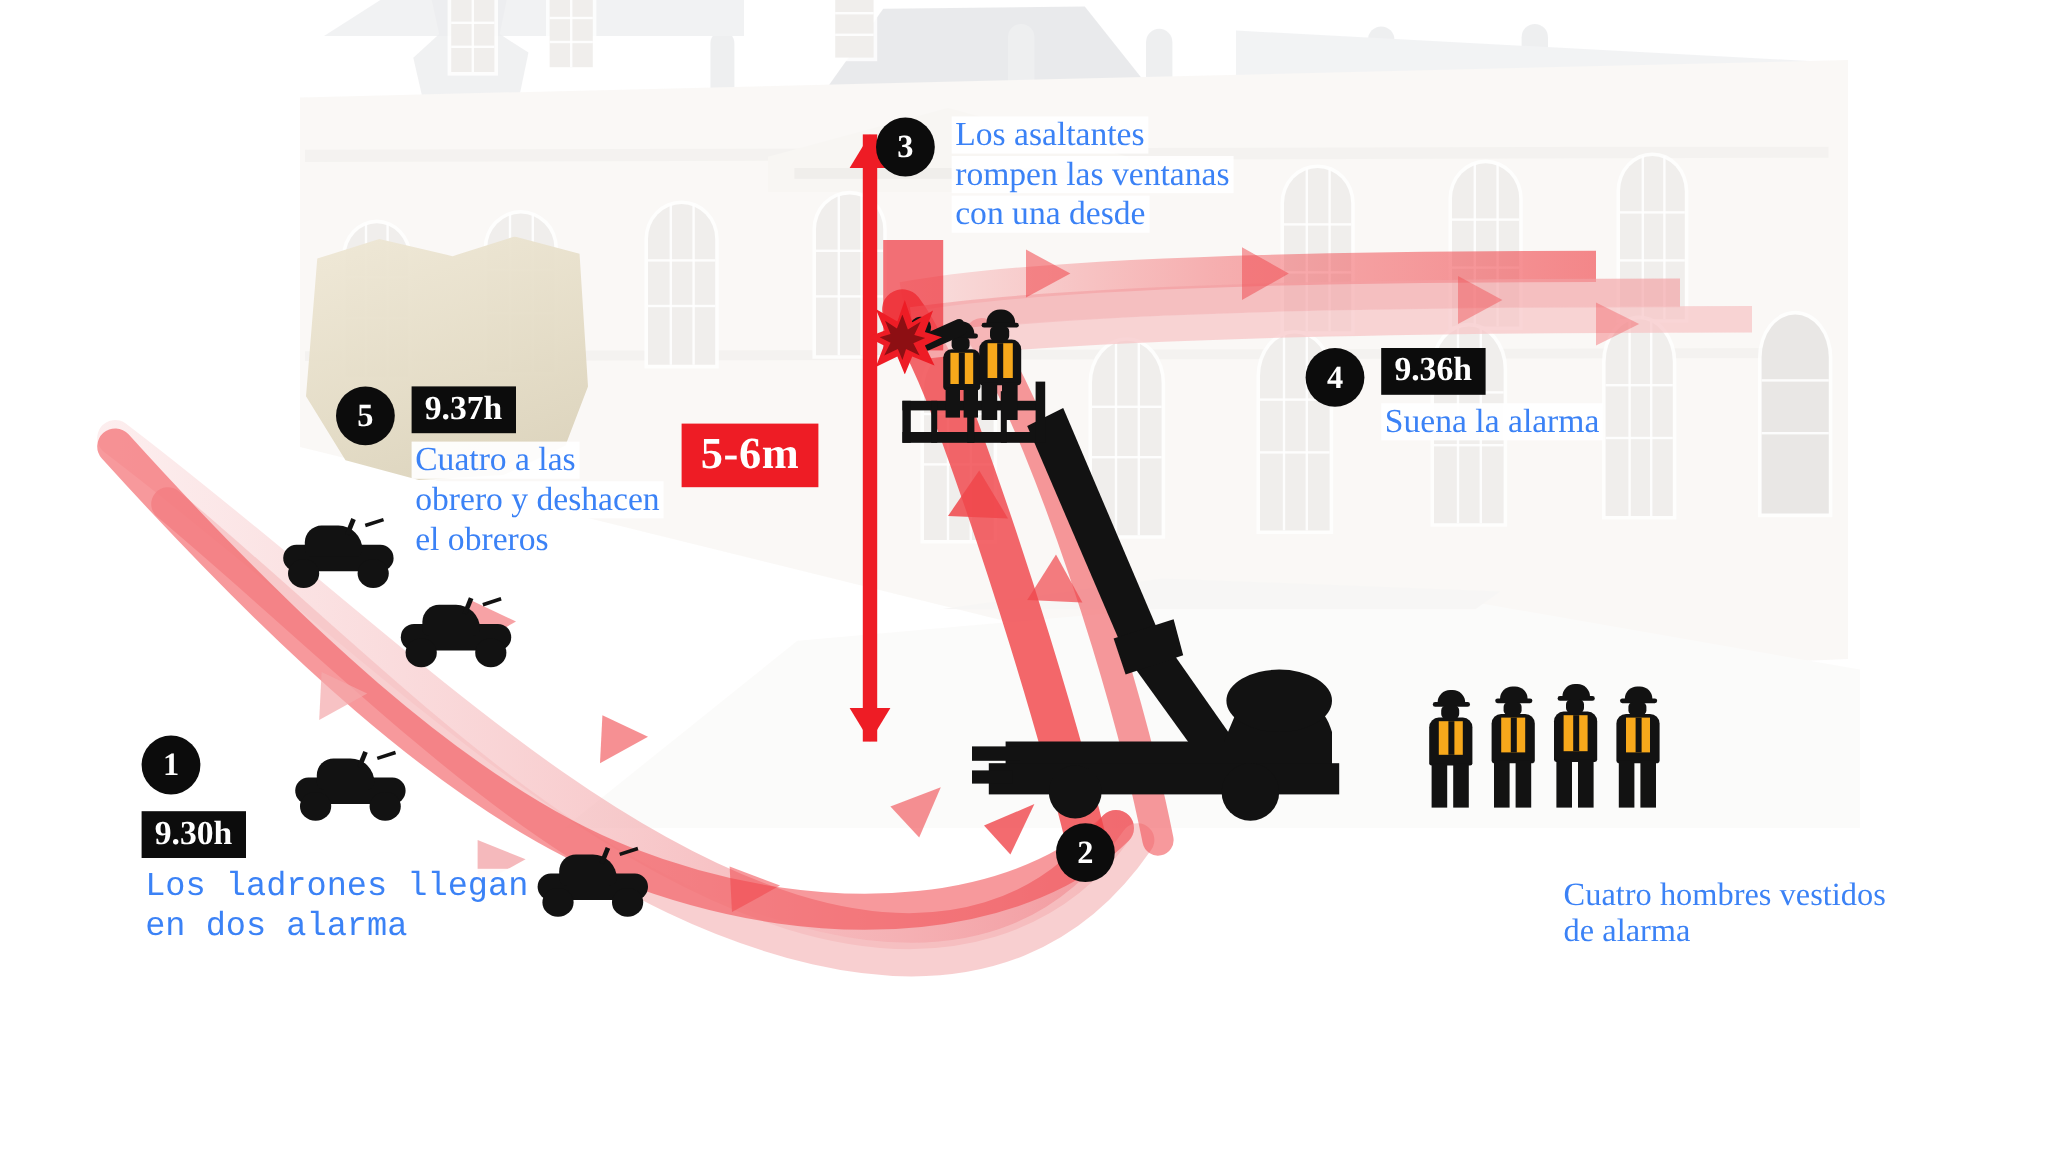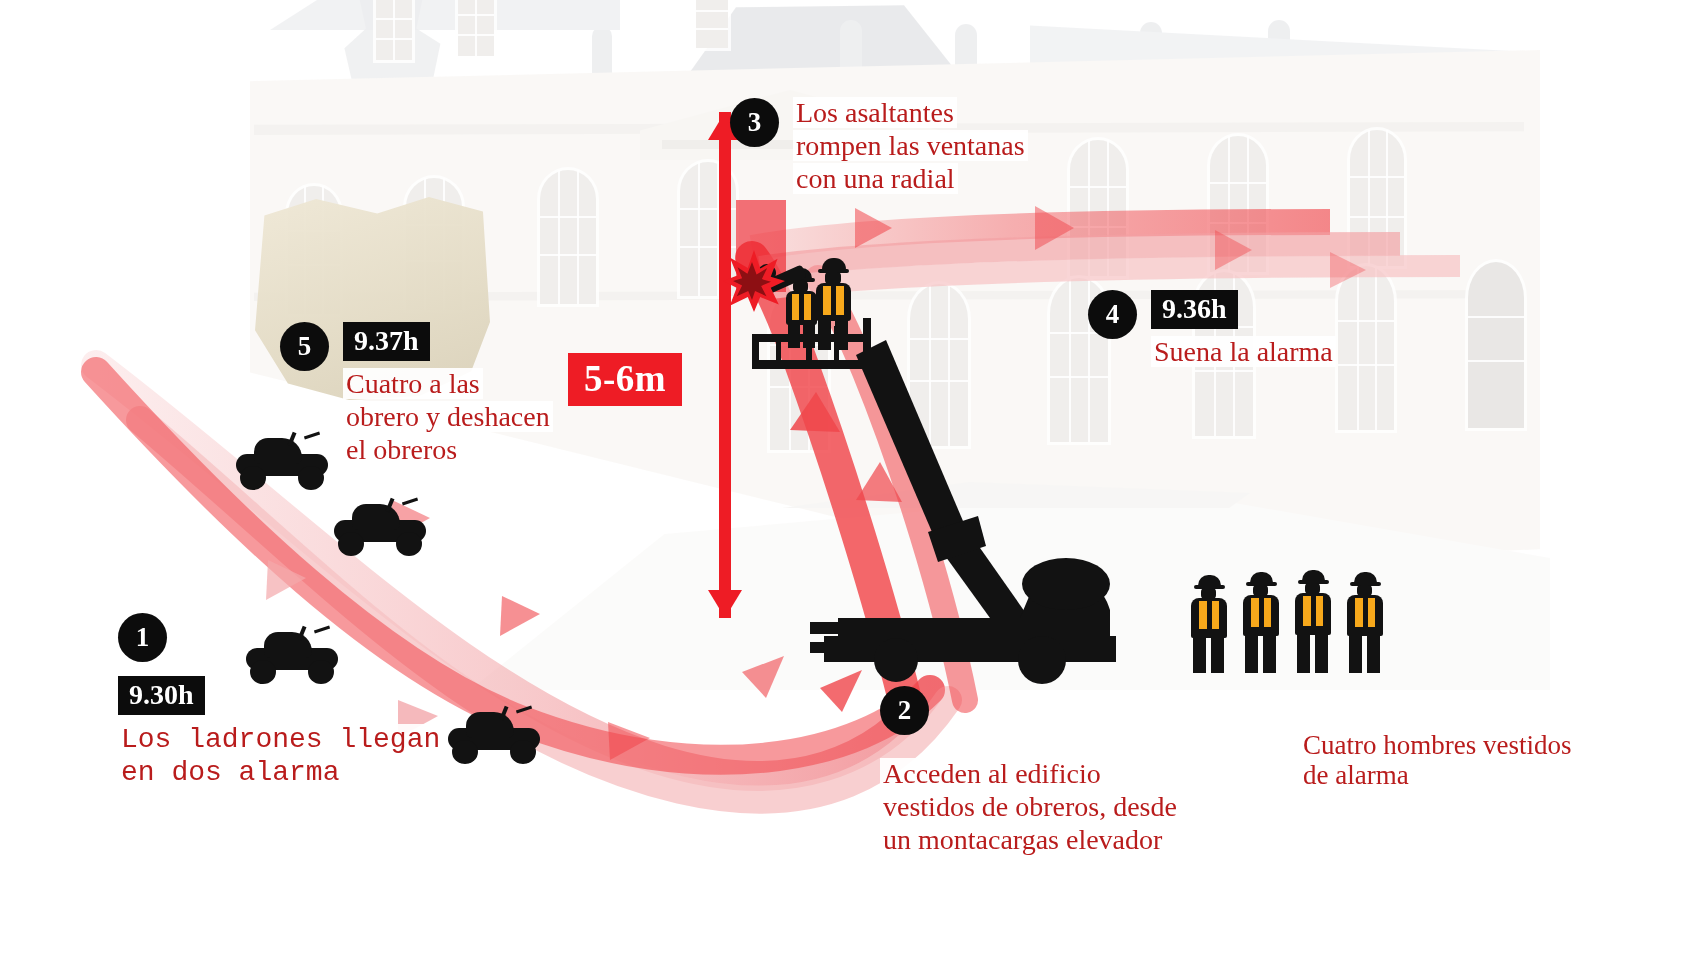--- a/index.html
+++ b/index.html
@@ -41,21 +41,21 @@
   .meas-label{position:absolute;left:568px;top:353px;background:#ee1c25;color:#fff;
       font-weight:bold;font-size:37px;letter-spacing:.5px;padding:7px 16px 9px;line-height:1;}
 
   
   .callout{position:absolute;}
   .badge{width:49px;height:49px;border-radius:50%;background:#0c0c0c;color:#fff;
       display:flex;align-items:center;justify-content:center;font-size:27px;font-weight:bold;
       font-family:"Liberation Serif",serif;line-height:1;}
   .time{display:inline-block;background:#0c0c0c;color:#fff;font-weight:bold;font-size:28px;
       padding:4px 11px 6px;line-height:1.05;}
-  .ctext{font-size:28px;line-height:1.18;color:#b91c1c;}
+  .ctext{font-size:28px;line-height:1.18;color:#3b82f6;}
   .ctext span{background:rgba(255,255,255,.93);box-decoration-break:clone;
       -webkit-box-decoration-break:clone;padding:0 3px;}
   .row{display:flex;align-items:center;gap:14px;}
 
   
   .sil{position:absolute;}
   .moto{position:absolute;}
   .worker{position:absolute;}
   .vest{position:absolute;background:#f7a81b;}
   .blk{position:absolute;background:#121212;}
@@ -399,34 +399,29 @@
     <div class="badge">1</div>
     <div class="time" style="margin-top:14px;">9.30h</div>
     <div class="ctext" style="margin-top:8px;font-family:Liberation Mono, monospace;">
       <span>Los ladrones llegan</span><br>
       <span>en dos alarma</span>
     </div>
   </div>
 
   <div class="callout" style="left:880px;top:686px;">
     <div class="badge">2</div>
-    <div class="ctext" style="margin-top:22px;">
-      <span>Acceden al edificio</span><br>
-      <span>vestidos de obreros, desde</span><br>
-      <span>un montacargas elevador</span>
-    </div>
   </div>
 
   <div class="callout" style="left:730px;top:98px;">
     <div class="row" style="align-items:flex-start;">
       <div class="badge" style="flex:none;">3</div>
       <div class="ctext" style="margin-top:-2px;">
         <span>Los asaltantes</span><br>
         <span>rompen las ventanas</span><br>
-        <span>con una  radial</span>
+        <span>con una  desde</span>
       </div>
     </div>
   </div>
 
   <div class="callout" style="left:1088px;top:290px;">
     <div class="row" style="align-items:flex-start;">
       <div class="badge" style="flex:none;">4</div>
       <div>
         <div class="time">9.36h</div>
         <div class="ctext" style="margin-top:6px;">

